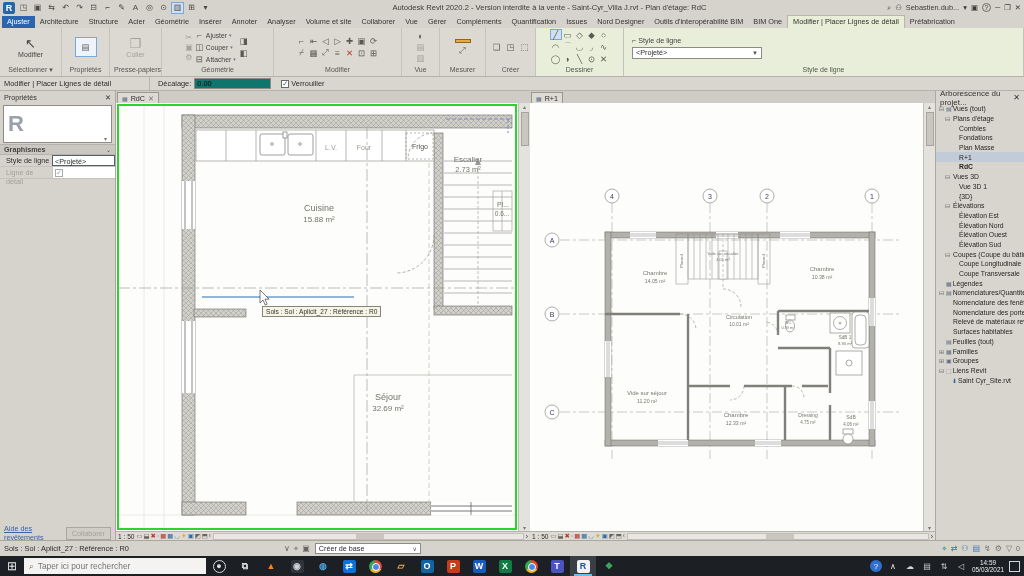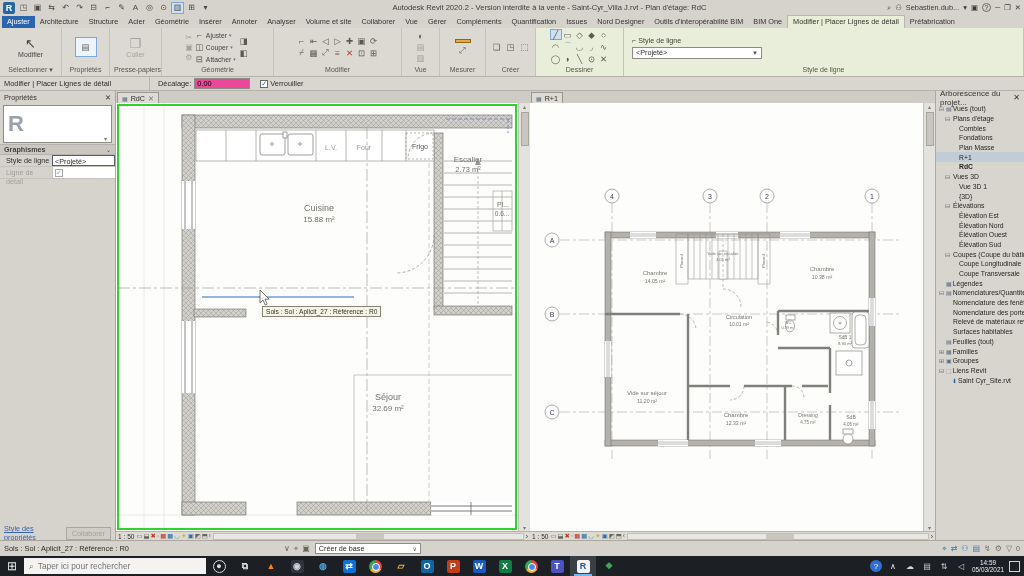--- a/index.html
+++ b/index.html
@@ -36,21 +36,21 @@
   .gray{color:#a3a19a;}
   .modgrid,.drawgrid{display:grid;grid-template-columns:repeat(7,12px);grid-auto-rows:12px;}
   .drawgrid{grid-template-columns:repeat(5,12px);}
   .lstyle{display:flex;flex-direction:column;gap:2px;justify-content:center;}
   .lstyle-title{font-size:7.2px;color:#44443e;}
   .combo{background:#fff;border:1px solid #8e8b84;height:12px;display:flex;align-items:center;justify-content:space-between;padding:0 3px;font-size:7.2px;}
   .combo .car{font-size:6px;color:#555;}
   
   .optbar{top:77px;left:0;right:0;height:14px;background:#d9d6cf;border-bottom:1px solid #b5b2ab;display:flex;align-items:center;font-size:7.4px;}
   .opt-ctx{width:150px;padding-left:4px;border-right:1px solid #b9b6ae;height:100%;display:flex;align-items:center;}
-  .opt-input{width:56px;height:11px;border:1px solid #8e8b84;background:#ec4899;font-size:7.4px;padding:0 2px;}
+  .opt-input{width:77px;height:11px;border:1px solid #8e8b84;background:#0f766e;font-size:7.4px;padding:0 2px;}
   .chk{width:8px;height:8px;border:1px solid #6b6b64;background:#fff;display:inline-flex;align-items:center;justify-content:center;font-size:7px;color:#2a62a8;margin-right:2px;}
   
   .main{top:91px;left:0;right:0;height:449px;background:#cfccc5;}
   
   .props{left:0;top:0;width:116px;height:449px;background:#d6d3cc;border-right:1px solid #aba89f;display:flex;flex-direction:column;font-size:7.2px;}
   .panel-head{height:13px;display:flex;align-items:center;justify-content:space-between;padding:0 4px;color:#33332e;}
   .typebox{margin:1px 3px;background:#fff;border:1px solid #8e8b84;height:38px;display:flex;align-items:center;justify-content:space-between;padding:0 4px;}
   .r-logo{font-size:22px;font-weight:bold;color:#9aa0ac;}
   .typerow{display:flex;align-items:center;gap:2px;margin:2px 3px;}
   .typerow .combo{flex:0 0 60px;height:12px;}
@@ -417,21 +417,21 @@
         </div>
       <div class="prow" data-name="property-row">
         <span class="pl">Style de ligne</span>
         <span class="pv" style="border:1px solid #55606e" data-name="line-style-value">&lt;Projeté&gt;</span>
       </div>
       <div class="prow gray" data-name="property-row">
         <span class="pl">Ligne de détail</span>
         <span class="pv" data-name="detail-line-checkbox"><span class="chk" style="color:#9aa;border-color:#aaa">✓</span></span>
       </div>
       <div class="props-bottom">
-        <span class="link" data-name="properties-help-link">Style des propriétés</span>
+        <span class="link" data-name="properties-help-link">Aide des revêtements</span>
         <span class="btn-dis" data-name="apply-button">Collaborer</span>
       </div>
     </div>
 
     <div class="abs view v1" data-name="view-window-rdc">
       <div class="vtabs" data-name="view-tab-bar">
         <span class="vtab" data-name="view-tab-rdc">
             <span data-name="plan-view-icon" style="color:#5b6b80;font-size:6px">▦</span>
             <span>RdC</span>
             <span data-name="close-view-icon" style="color:#777">✕</span>

